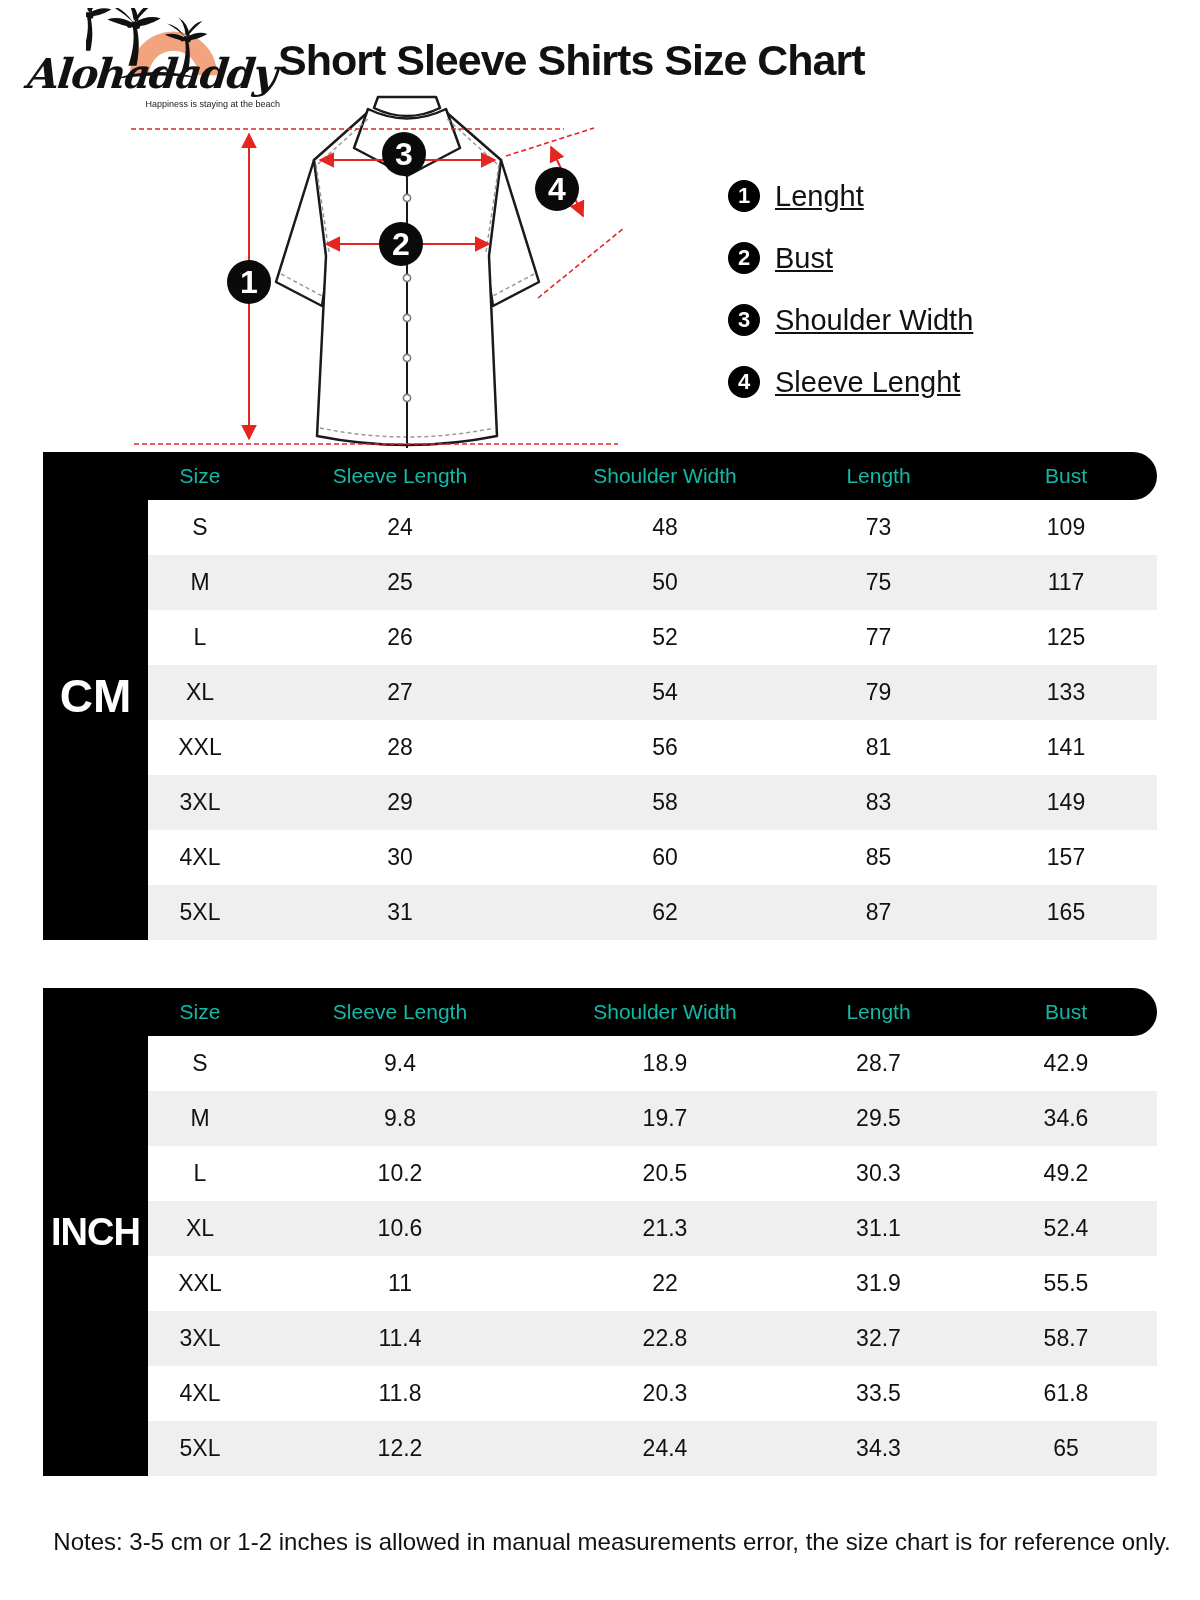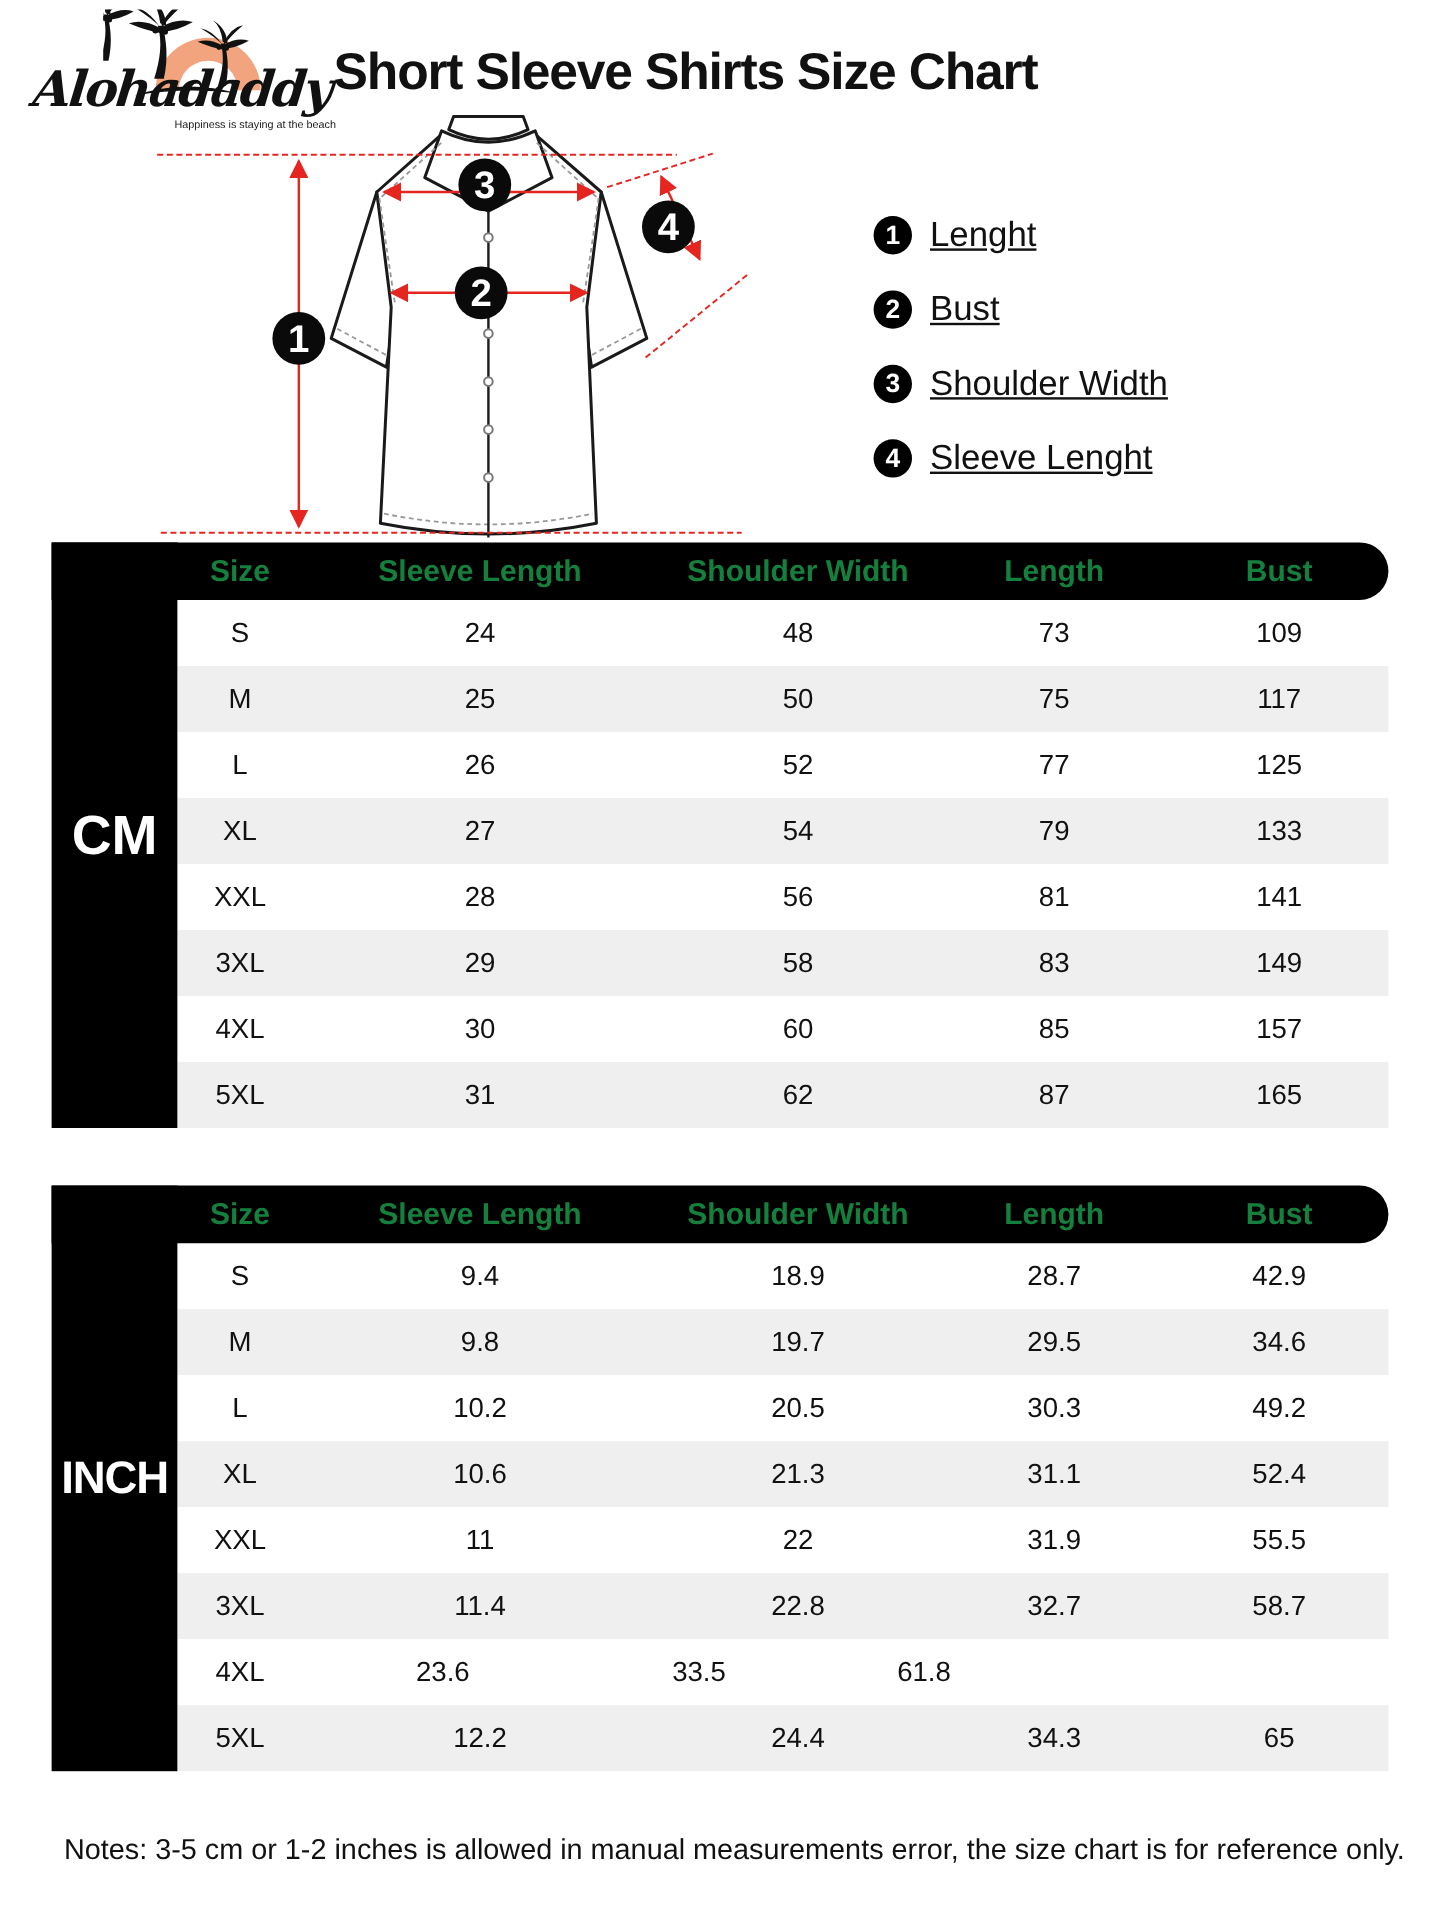--- a/index.html
+++ b/index.html
@@ -49,21 +49,21 @@
     position:absolute; left:0; top:0; bottom:0; width:105px; z-index:2;
     display:flex; align-items:center; justify-content:center;
     color:#fff; font-weight:bold;
   }
   #table-cm .unit-label { font-size:46px; }
   #table-inch .unit-label { font-size:38px; letter-spacing:-1px; }
   .thead {
     position:relative; z-index:1; height:48px; background:#000;
     border-radius:0 26px 26px 0; display:flex; align-items:center; padding-left:105px;
   }
-  .th { color:#15803d; font-weight:bold; font-size:25px; text-align:center; }
+  .th { color:#14b8a6; font-weight:normal; font-size:21px; text-align:center; }
   .tbody { position:absolute; left:105px; right:0; top:48px; bottom:0; }
   .tr { display:flex; align-items:center; height:55px; background:#fff; }
   .tr.alt { background:#efefef; }
   .td { font-size:23px; text-align:center; }
   .c0 { width:104px; } .c1 { width:296px; } .c2 { width:234px; }
   .c3 { width:193px; } .c4 { width:182px; }
 
   
   .notes {
     position:absolute; left:0; top:1528px; width:1200px;
@@ -294,21 +294,22 @@
       </div>
       <div class="tr alt">
         <div class="td c0">3XL</div>
         <div class="td c1">11.4</div>
         <div class="td c2">22.8</div>
         <div class="td c3">32.7</div>
         <div class="td c4">58.7</div>
       </div>
       <div class="tr">
         <div class="td c0">4XL</div>
-        <div class="td c2">23.6</div>
+        <div class="td c1">11.8</div>
+        <div class="td c2">20.3</div>
         <div class="td c3">33.5</div>
         <div class="td c4">61.8</div>
       </div>
       <div class="tr alt">
         <div class="td c0">5XL</div>
         <div class="td c1">12.2</div>
         <div class="td c2">24.4</div>
         <div class="td c3">34.3</div>
         <div class="td c4">65</div>
       </div>

